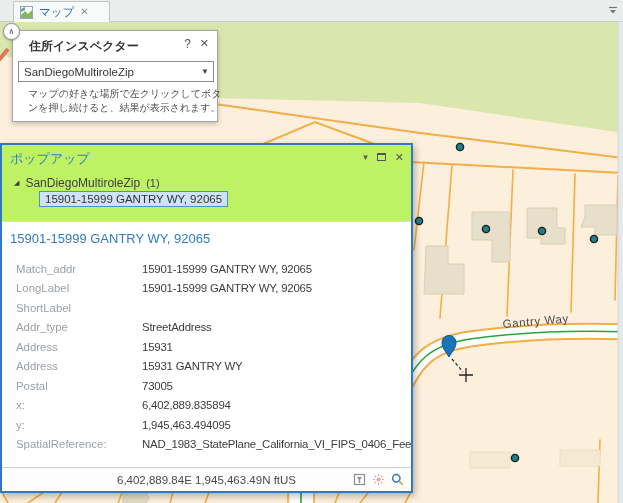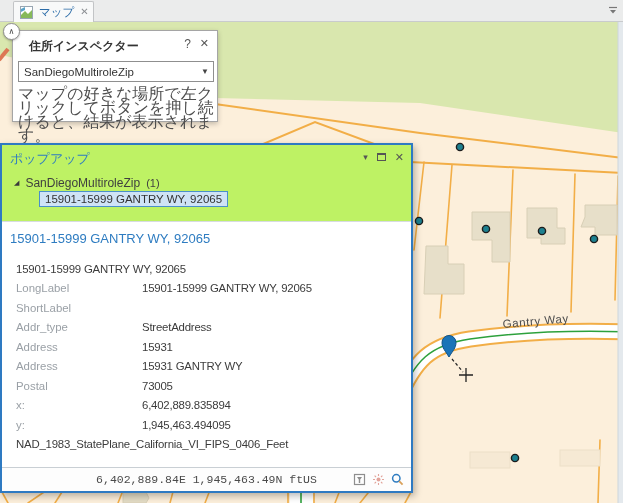--- a/index.html
+++ b/index.html
@@ -8,21 +8,21 @@
     --bldg:#e7dfc9; --bldg-line:#d8cfb6; --dot:#1d808f; --pin:#1a74b8; --pin-dk:#11538a;
   }
   *{margin:0;padding:0;box-sizing:border-box;}
   html,body{width:623px;height:503px;overflow:hidden;}
   body{font-family:"Liberation Sans","DejaVu Sans",sans-serif;position:relative;background:#fff;}
   .stage{position:absolute;inset:0;width:623px;height:503px;}
 
   
   .tabbar{position:absolute;left:0;top:0;width:623px;height:22px;background:#ebecec;border-bottom:1px solid #c9cbcd;}
   .tab{position:absolute;left:13px;top:1px;height:21px;display:flex;align-items:center;gap:6px;
-       padding:0 4px 0 6px;background:#f8f9f9;border:1px solid #c2c4c6;border-bottom:none;border-radius:2px 2px 0 0;}
+       padding:0 20px 0 6px;background:#f8f9f9;border:1px solid #c2c4c6;border-bottom:none;border-radius:2px 2px 0 0;}
   .tab-label{font-size:11.5px;color:#2b6ca8;}
   .tab-close{font-size:10px;color:#8b8f93;line-height:1;}
   .tab-overflow{position:absolute;right:4px;top:4px;width:12px;height:12px;display:flex;align-items:center;justify-content:center;}
 
   
   .map{position:absolute;left:0;top:22px;width:623px;height:481px;background:var(--map-beige);}
   .map svg{position:absolute;left:0;top:0;}
   .green-area{fill:var(--map-green);}
   .pline{stroke:var(--parcel);stroke-width:2;fill:none;stroke-linecap:round;}
   .pline-thin{stroke:var(--parcel);stroke-width:1.6;fill:none;stroke-linecap:round;}
@@ -42,21 +42,21 @@
   .inspector{position:absolute;left:12px;top:30px;width:206px;height:92px;background:#fff;
              border:1px solid #a5a5a5;box-shadow:0 2px 5px rgba(0,0,0,.22);}
   .insp-head{position:relative;height:26px;}
   .insp-title{position:absolute;left:16px;top:7px;font-size:12px;font-weight:600;color:#333;}
   .insp-help{position:absolute;right:26px;top:6px;font-size:12px;color:#555;}
   .insp-close{position:absolute;right:8px;top:6px;font-size:11px;color:#555;}
   .dropdown{position:absolute;left:5px;top:30px;width:196px;height:21px;border:1px solid #8f8f8f;
             background:#fff;display:flex;align-items:center;}
   .dropdown-value{flex:1;font-size:11.5px;color:#333;padding-left:5px;white-space:nowrap;overflow:hidden;}
   .dropdown-caret{width:16px;font-size:8px;color:#444;text-align:center;}
-  .insp-instructions{position:absolute;left:5px;top:56px;width:197px;font-size:16px;line-height:14px;
+  .insp-instructions{position:absolute;left:15px;top:56px;width:197px;font-size:10px;line-height:14px;
                      color:#4e4e4e;overflow-wrap:anywhere;}
   .collapse-btn{position:absolute;left:3px;top:23px;width:17px;height:17px;border-radius:50%;background:#fff;
                 border:1px solid #8f8f8f;box-shadow:0 1px 2px rgba(0,0,0,.25);display:flex;align-items:center;
                 justify-content:center;font-size:8px;color:#444;z-index:6;}
 
   
   .popup{position:absolute;left:0;top:143px;width:413px;height:350px;border:2px solid var(--accent);
          background:#bef264;box-shadow:2px 3px 7px rgba(0,0,0,.28);z-index:5;}
   .popup-head{position:relative;height:26px;}
   .popup-title{position:absolute;left:8px;top:5px;font-size:13px;color:var(--title-blue);}
@@ -70,21 +70,21 @@
   .tree-count{font-size:11px;color:#3f3f3f;}
   .result-chip{position:absolute;left:37px;top:46px;background:var(--sel-fill);border:1px solid var(--sel-border);
                font-size:11.5px;color:#333;padding:1px 5px;white-space:nowrap;}
   .popup-body{position:absolute;left:0;top:76px;right:0;bottom:0;background:#fff;border-top:1px solid #d7dce1;}
   .popup-heading{padding:9px 8px 0 8px;font-size:13px;color:var(--title-blue);white-space:nowrap;}
   .fields{position:absolute;left:0;top:37px;right:0;}
   .field-row{display:flex;height:19.5px;align-items:center;padding-left:14px;overflow:hidden;}
   .field-label{width:126px;flex:none;font-size:11.4px;color:#9aa0a6;white-space:nowrap;}
   .field-value{font-size:11.4px;color:#3c3c3c;white-space:nowrap;letter-spacing:-0.2px;}
   .popup-statusbar{position:absolute;left:0;right:0;bottom:0;height:24px;background:#fdfdfd;
-                   border-top:1px solid #c9cfd4;display:flex;align-items:center;justify-content:center;font-family:Liberation Mono, monospace;}
+                   border-top:1px solid #c9cfd4;display:flex;align-items:center;justify-content:center;}
   .coords{font-size:11.5px;color:#4a4a4a;}
   .status-icons{position:absolute;right:7px;top:5px;display:flex;gap:6px;align-items:center;}
 </style>
 </head>
 <body>
 
 <div class="stage">
 
   <div class="map">
     <svg width="623" height="481" viewBox="0 0 623 481">
@@ -202,20 +202,21 @@
       <span class="tree-count">(1)</span>
     </div>
 
     <div class="result-chip">15901-15999 GANTRY WY, 92065</div>
 
     <div class="popup-body">
       <div class="popup-heading">15901-15999 GANTRY WY, 92065</div>
 
       <div class="fields">
         <div class="field-row">
+          <span class="field-label">Match_addr</span>
           <span class="field-value">15901-15999 GANTRY WY, 92065</span>
         </div>
         <div class="field-row">
           <span class="field-label">LongLabel</span>
           <span class="field-value">15901-15999 GANTRY WY, 92065</span>
         </div>
         <div class="field-row">
           <span class="field-label">ShortLabel</span>
         </div>
         <div class="field-row">
@@ -236,20 +237,21 @@
         </div>
         <div class="field-row">
           <span class="field-label">x:</span>
           <span class="field-value">6,402,889.835894</span>
         </div>
         <div class="field-row">
           <span class="field-label">y:</span>
           <span class="field-value">1,945,463.494095</span>
         </div>
         <div class="field-row">
+          <span class="field-label">SpatialReference:</span>
           <span class="field-value">NAD_1983_StatePlane_California_VI_FIPS_0406_Feet</span>
         </div>
       </div>
 
       <div class="popup-statusbar">
         <span class="coords">6,402,889.84E 1,945,463.49N ftUS</span>
         <span class="status-icons">
           <svg width="13" height="13" viewBox="0 0 13 13">
             <rect x="1.5" y="1.5" width="10" height="10" fill="none" stroke="#8e8e8e" stroke-width="1.2"></rect>
             <path d="M4,4 L9,4 7.2,6.6 7.2,10 5.8,10 5.8,6.6 Z" fill="#8e8e8e"></path>

